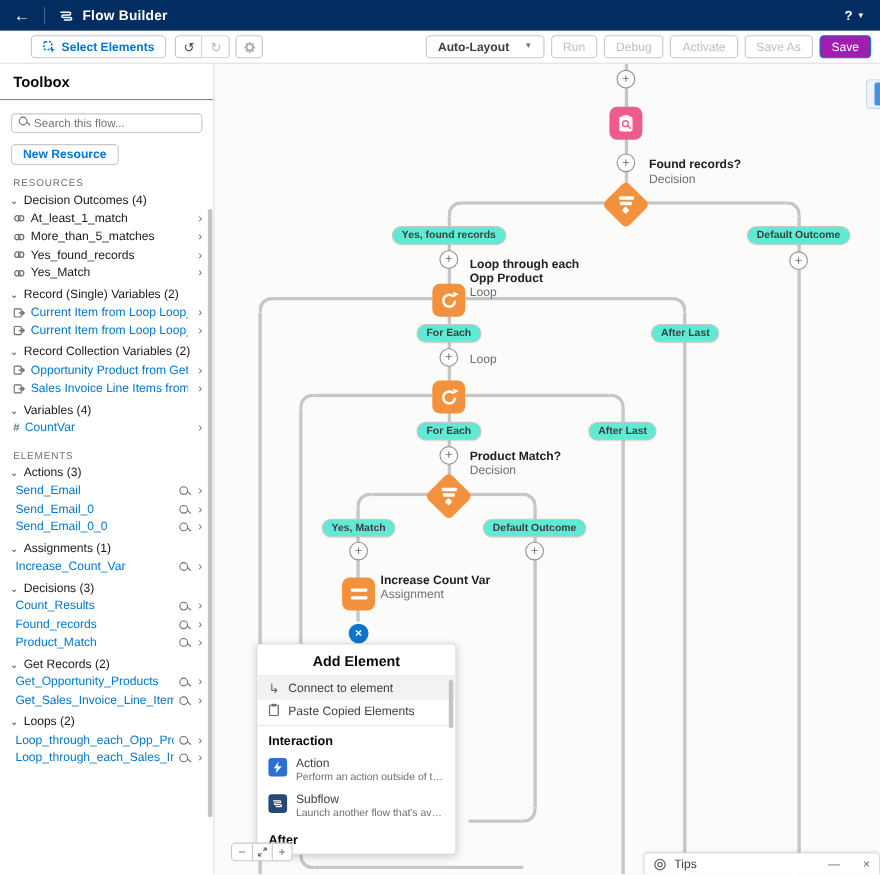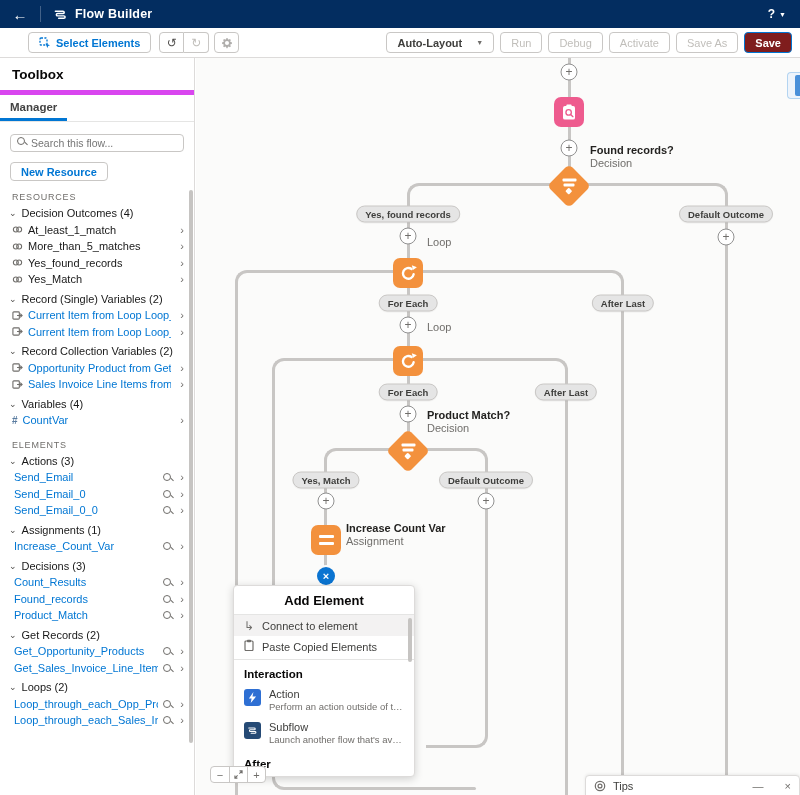--- a/index.html
+++ b/index.html
@@ -13,33 +13,33 @@
   .hdr .flowicon { margin:0 7px 0 12px; display:flex; }
   .hdr .title { font-size:12.5px; font-weight:bold; letter-spacing:.2px;text-align:right; }
   .hdr .help { margin-left:auto; margin-right:14px; font-size:12px; font-weight:bold; display:flex; align-items:center; gap:4px; }
   .hdr .help .caret { font-size:7px; }
 
   
   .tbar { position:absolute; left:0; top:28px; width:800px; height:30px; background:#fff; border-bottom:1px solid #dddbda; display:flex; align-items:center; padding:0 8px; }
   .btn { height:21px; border:1px solid #c9c7c5; border-radius:4px; background:#fff; display:inline-flex; align-items:center; justify-content:center; font-size:11px; padding:0 10px; color:#706e6b; }
   .btn.blue-text { color:#0176d3; font-weight:bold; gap:5px; margin-left:20px; }
   .btn.disabled { color:#c0beba; }
-  .btn.primary { background:#7f1d1d; border-color:#0176d3; color:#fff; font-weight:bold; }
+  .btn.primary { background:#a21caf; border-color:#0176d3; color:#fff; font-weight:normal; }
   .btngroup { display:inline-flex; margin-left:8px; }
   .btngroup .btn { border-radius:0; width:25px; padding:0; font-size:12px; }
   .btngroup .btn:first-child { border-radius:4px 0 0 4px; }
   .btngroup .btn:last-child { border-radius:0 4px 4px 0; border-left:none; }
   .gearbtn { width:25px; padding:0; margin-left:5px; }
   .tbar .right { margin-left:auto; display:flex; align-items:center; gap:6px; }
   .autolayout { font-weight:bold; color:#3e3e3c; gap:14px; }
   .autolayout .caret { font-size:7px; color:#706e6b; }
 
   
   .sidebar { position:absolute; left:0; top:58px; width:195px; height:737px; background:#fff; border-right:1px solid #dddbda; overflow:hidden; }
-  .sidebar h2 { font-size:13.5px; font-weight:bold; color:#080707; padding:9px 12px 8px; border-bottom:5px solid #d946ef; }
+  .sidebar h2 { font-size:13.5px; font-weight:bold; color:#080707; padding:9px 12px 8px; border-bottom:1px solid #d946ef; }
   .tabs { display:flex; border-bottom:1px solid #e5e5e4; }
   .tab { font-size:11.5px; font-weight:bold; color:#444; padding:6px 10px 5px; border-bottom:3px solid #0176d3; }
   .searchwrap { margin:11px 10px 0; position:relative; }
   .searchwrap input { width:100%; height:18px; border:1px solid #c9c7c5; border-radius:4px; font-size:10.5px; padding:0 6px 0 20px; color:#706e6b; font-family:inherit; }
   .searchwrap .mag { position:absolute; left:7px; top:4px; }
   .mag { width:8px; height:8px; border:1.3px solid #706e6b; border-radius:50%; display:inline-block; position:relative; }
   .mag::after { content:""; position:absolute; width:4px; height:1.3px; background:#706e6b; transform:rotate(45deg); right:-3.5px; bottom:-.5px; }
   .newres { margin:10px 10px 0; height:19px; font-size:11px; font-weight:bold; color:#0176d3; }
   .sec-label { font-size:9px; letter-spacing:.8px; color:#706e6b; margin:11px 12px 3px; }
   .group { display:flex; align-items:center; height:16.5px; padding-left:9px; margin-top:3px; font-size:11px; color:#181818; gap:5px; }
@@ -56,21 +56,21 @@
   .canvas { position:absolute; left:196px; top:58px; width:604px; height:737px; background:#fbfbfa; overflow:hidden; }
   .v { position:absolute; width:3px; background:#c8c6c4; }
   .h { position:absolute; height:3px; background:#c8c6c4; }
   .corner { position:absolute; width:14px; height:14px; border:0 solid #c8c6c4; }
   .c-tl { border-top-width:3px; border-left-width:3px; border-top-left-radius:12px; }
   .c-tr { border-top-width:3px; border-right-width:3px; border-top-right-radius:12px; }
   .c-br { border-bottom-width:3px; border-right-width:3px; border-bottom-right-radius:12px; }
   .c-bl { border-bottom-width:3px; border-left-width:3px; border-bottom-left-radius:12px; }
 
   .plus { position:absolute; width:17px; height:17px; border:1.5px solid #919191; border-radius:50%; background:#fff; color:#706e6b; font-size:12px; line-height:14px; text-align:center; transform:translate(-50%,-50%); z-index:2; }
-  .pill { position:absolute; transform:translate(-50%,-50%); background:#e5e5e5; border:1px solid #c9c7c5; border-radius:9px; padding:2px 8px; font-size:9.5px; font-weight:bold; color:#3e3e3c; white-space:nowrap; z-index:2; box-shadow:0 1px 1px rgba(0,0,0,.05); }
+  .pill { position:absolute; transform:translate(-50%,-50%); background:#5eead4; border:1px solid #c9c7c5; border-radius:9px; padding:2px 8px; font-size:9.5px; font-weight:bold; color:#3e3e3c; white-space:nowrap; z-index:2; box-shadow:0 1px 1px rgba(0,0,0,.05); }
 
   .node { position:absolute; width:30px; height:30px; border-radius:7px; display:flex; align-items:center; justify-content:center; z-index:2; }
   .node.orange { background:#f3913d; }
   .node.pink { background:#ee5b8e; }
   .diamond { position:absolute; width:31px; height:31px; background:#f3913d; border-radius:5px; transform:translate(-50%,-50%) rotate(45deg); z-index:2; }
   .dicon { position:absolute; inset:0; transform:rotate(-45deg); display:flex; flex-direction:column; align-items:center; justify-content:center; gap:2.5px; }
   .dicon .bar { width:14px; height:2.6px; background:#fff; border-radius:1px; }
   .dicon .bar.s { width:11px; }
   .dicon .dd { width:4.5px; height:4.5px; background:#fff; border-radius:1px; transform:rotate(45deg); }
   .eq { display:flex; flex-direction:column; gap:3.5px; }
@@ -158,23 +158,20 @@
       <button class="btn disabled">Run</button>
       <button class="btn disabled">Debug</button>
       <button class="btn disabled">Activate</button>
       <button class="btn disabled">Save As</button>
       <button class="btn primary">Save</button>
     </span>
   </div>
 
   <aside class="sidebar">
     <h2>Toolbox</h2>
-    <div class="tabs">
-      <span class="tab">Manager</span>
-    </div>
     <div class="searchwrap">
       <span class="mag"></span>
       <input type="text" placeholder="Search this flow..." style="">
     </div>
     <button class="btn newres">New Resource</button>
     <div class="sec-label">RESOURCES</div>
     <div id="resource-list">
         <div class="group">
           <span class="chev">⌄</span>
           <span>Decision Outcomes (4)</span>
@@ -411,20 +408,21 @@
         </div>
     </div>
 
     <div class="node orange" style="left:197px;top:200px">
       <svg width="19" height="19" viewBox="0 0 24 24">
         <path d="M18.5 13a6.8 6.8 0 1 1-2.6-6.6" fill="none" stroke="#fff" stroke-width="3" stroke-linecap="round"></path>
         <path d="M16.2 1.6l1.4 6 5-3.4z" fill="#fff"></path>
       </svg>
     </div>
     <div class="nlabel" style="left:231px;top:177px">
+      <div class="t">Loop through each Opp Product</div>
       <div class="s">Loop</div>
     </div>
 
     <div class="node orange" style="left:197px;top:288px">
       <svg width="19" height="19" viewBox="0 0 24 24">
         <path d="M18.5 13a6.8 6.8 0 1 1-2.6-6.6" fill="none" stroke="#fff" stroke-width="3" stroke-linecap="round"></path>
         <path d="M16.2 1.6l1.4 6 5-3.4z" fill="#fff"></path>
       </svg>
     </div>
     <div class="nlabel" style="left:231px;top:262px">

